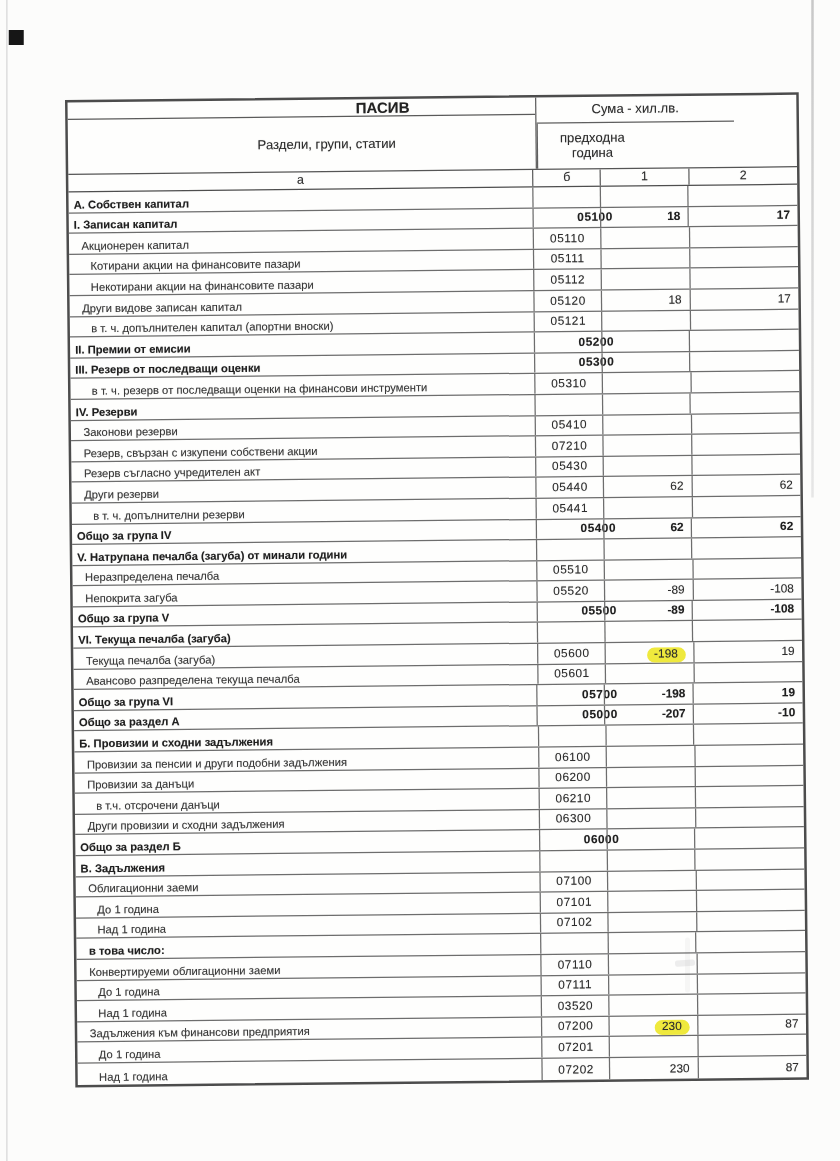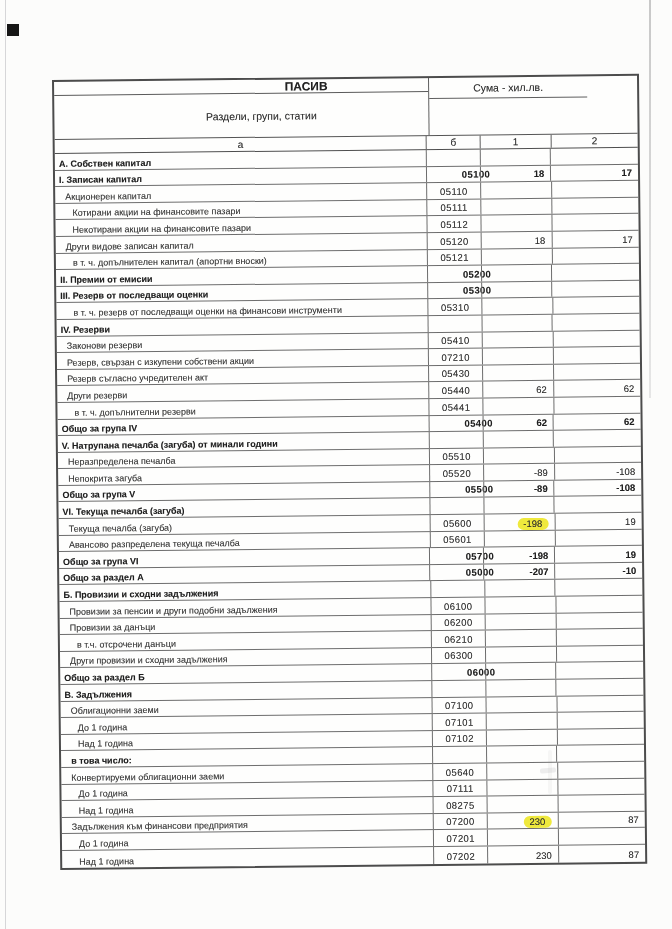--- a/index.html
+++ b/index.html
@@ -87,20 +87,21 @@
 
 <div class="sheet">
   <div class="hdr">
     <div class="hcol-label">
       <div class="h-title">ПАСИВ</div>
       <div class="h-sections">Раздели, групи, статии</div>
     </div>
     <div class="hcol-sum">
       <div class="h-sum">Сума - хил.лв.</div>
       <div class="h-years">
+        <div class="h-prev">предходна година</div>
       </div>
     </div>
   </div>
 
   <div class="idx-row">
     <div class="idx-a">а</div>
     <div class="idx-b">б</div>
     <div class="idx-1">1</div>
     <div class="idx-2">2</div>
   </div>
@@ -325,33 +326,33 @@
     <div class="c-prev"></div>
   </div>
       <div class="row bold">
     <div class="c-label ind1">в това число:</div>
     <div class="c-code"></div>
     <div class="c-cur"></div>
     <div class="c-prev"></div>
   </div>
       <div class="row">
     <div class="c-label ind1">Конвертируеми облигационни заеми</div>
-    <div class="c-code">05640</div>
+    <div class="c-code">07110</div>
     <div class="c-cur"></div>
     <div class="c-prev"></div>
   </div>
       <div class="row">
     <div class="c-label ind2">До 1 година</div>
     <div class="c-code">07111</div>
     <div class="c-cur"></div>
     <div class="c-prev"></div>
   </div>
       <div class="row">
     <div class="c-label ind2">Над 1 година</div>
-    <div class="c-code">08275</div>
+    <div class="c-code">03520</div>
     <div class="c-cur"></div>
     <div class="c-prev"></div>
   </div>
       <div class="row">
     <div class="c-label ind1">Задължения към финансови предприятия</div>
     <div class="c-code">07200</div>
     <div class="c-cur">
           <span class="hl" style="background: rgb(239, 233, 61);">230</span>
         </div>
     <div class="c-prev">87</div>

